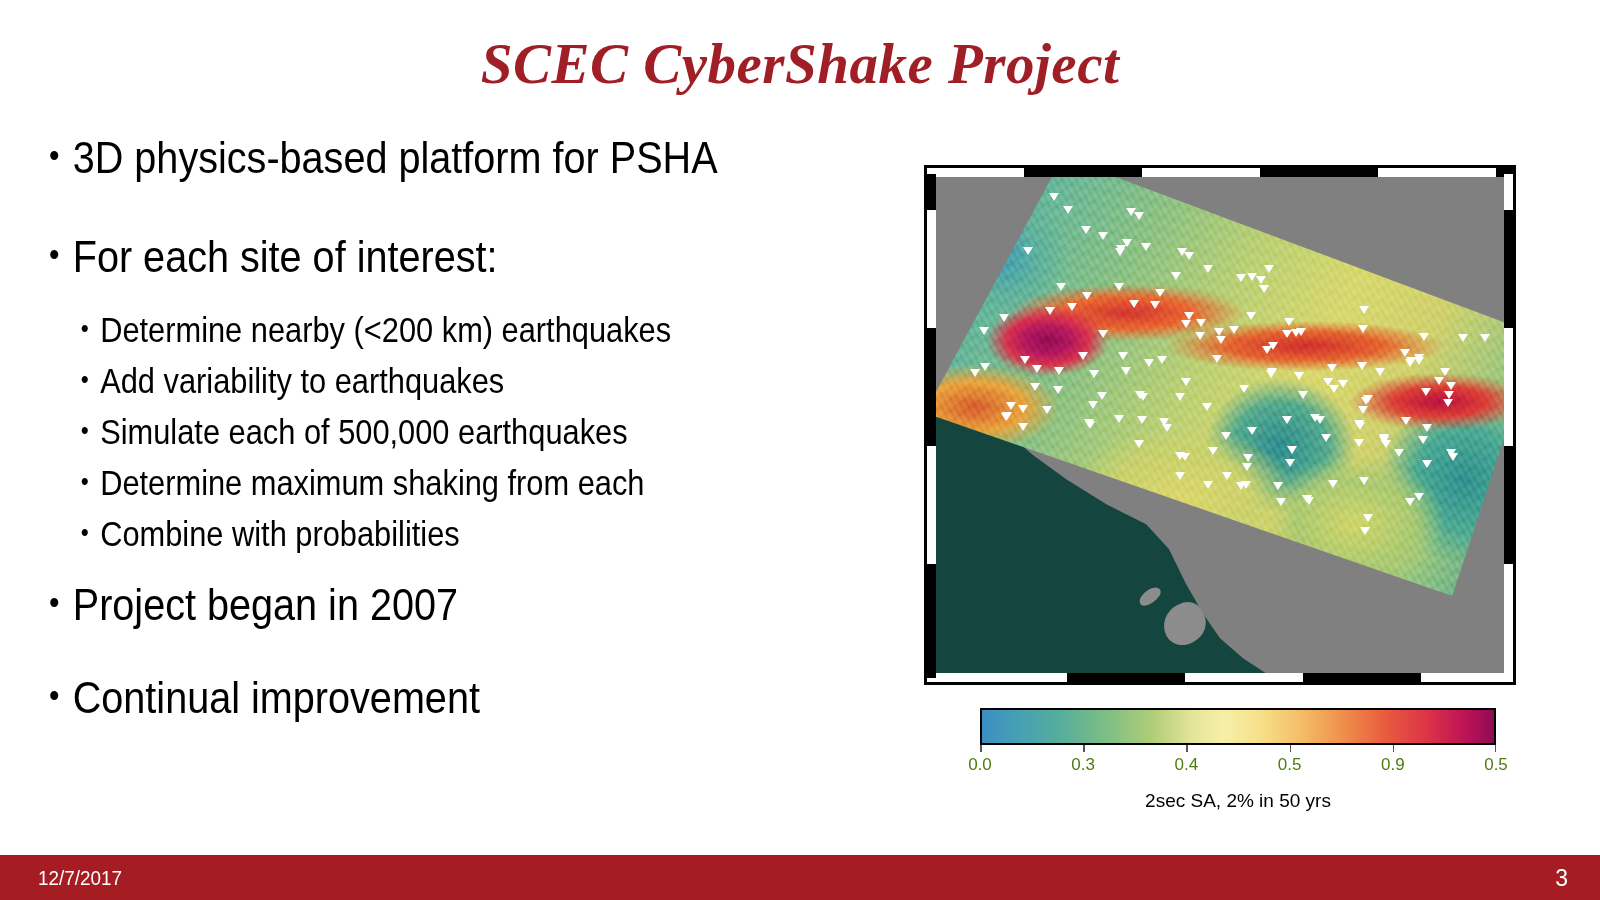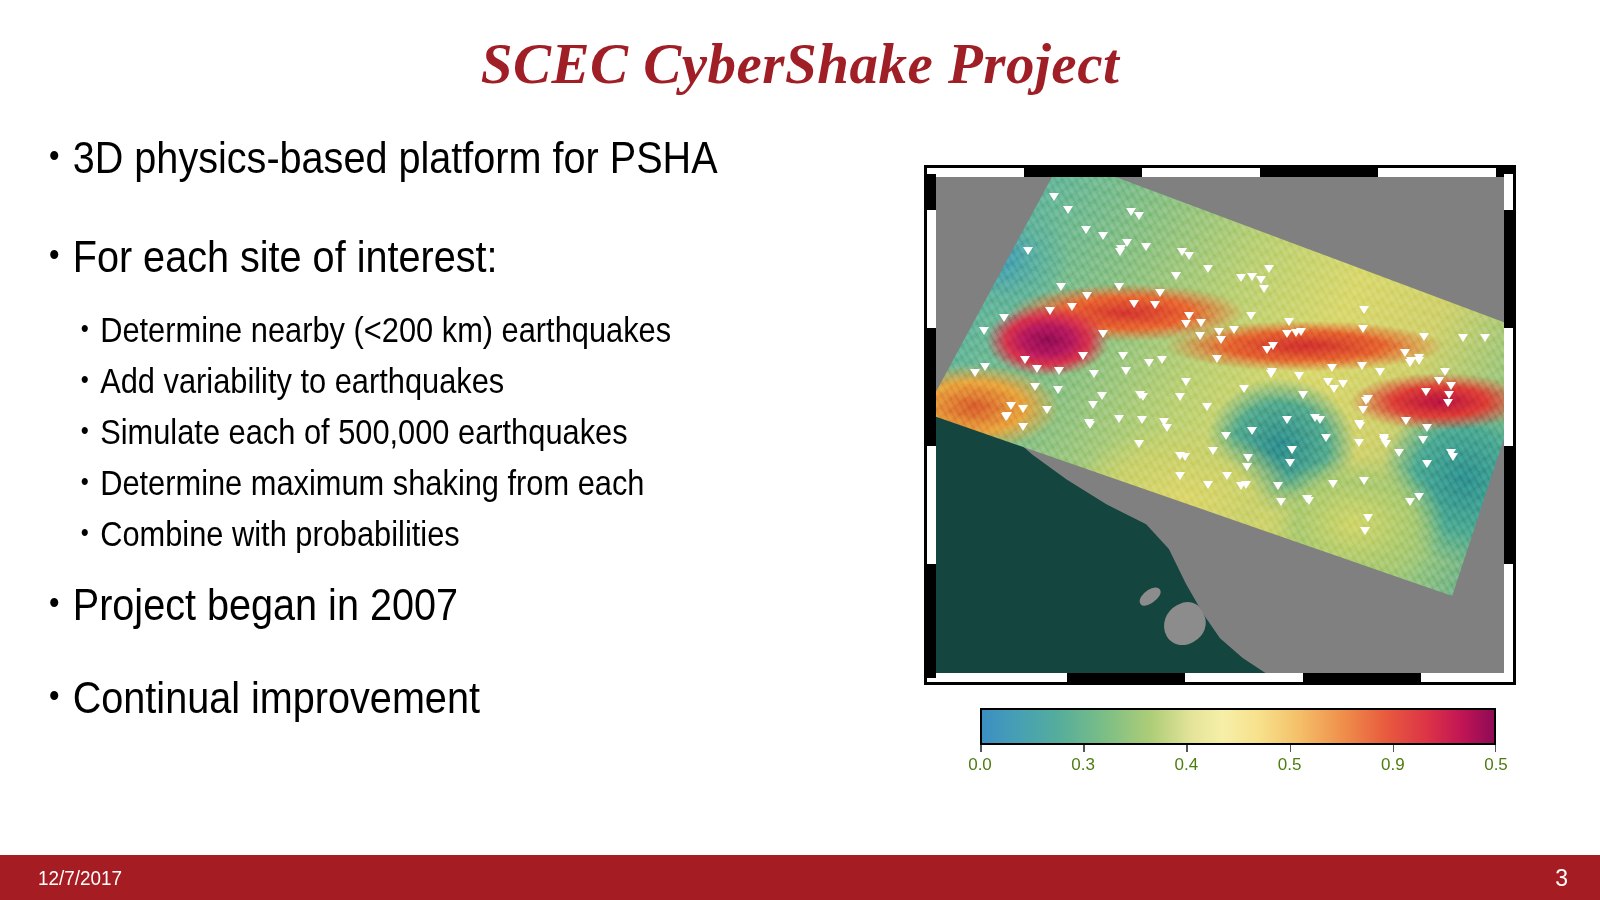--- a/index.html
+++ b/index.html
@@ -611,20 +611,21 @@
       <div class="ct" style="left:calc(100% - 1.5px)"></div>
     </div>
     <div class="cbar-labels">
       <span class="cl" style="left:0%">0.0</span>
       <span class="cl" style="left:20%">0.3</span>
       <span class="cl" style="left:40%">0.4</span>
       <span class="cl" style="left:60%">0.5</span>
       <span class="cl" style="left:80%">0.9</span>
       <span class="cl" style="left:100%">0.5</span>
     </div>
+    <div class="cbar-caption">2sec SA, 2% in 50 yrs</div>
   </div>
 
 </div>
 
 <div class="footer">
   <span class="f-date">12/7/2017</span>
   <span class="f-page">3</span>
 </div>
 
 </body></html>

